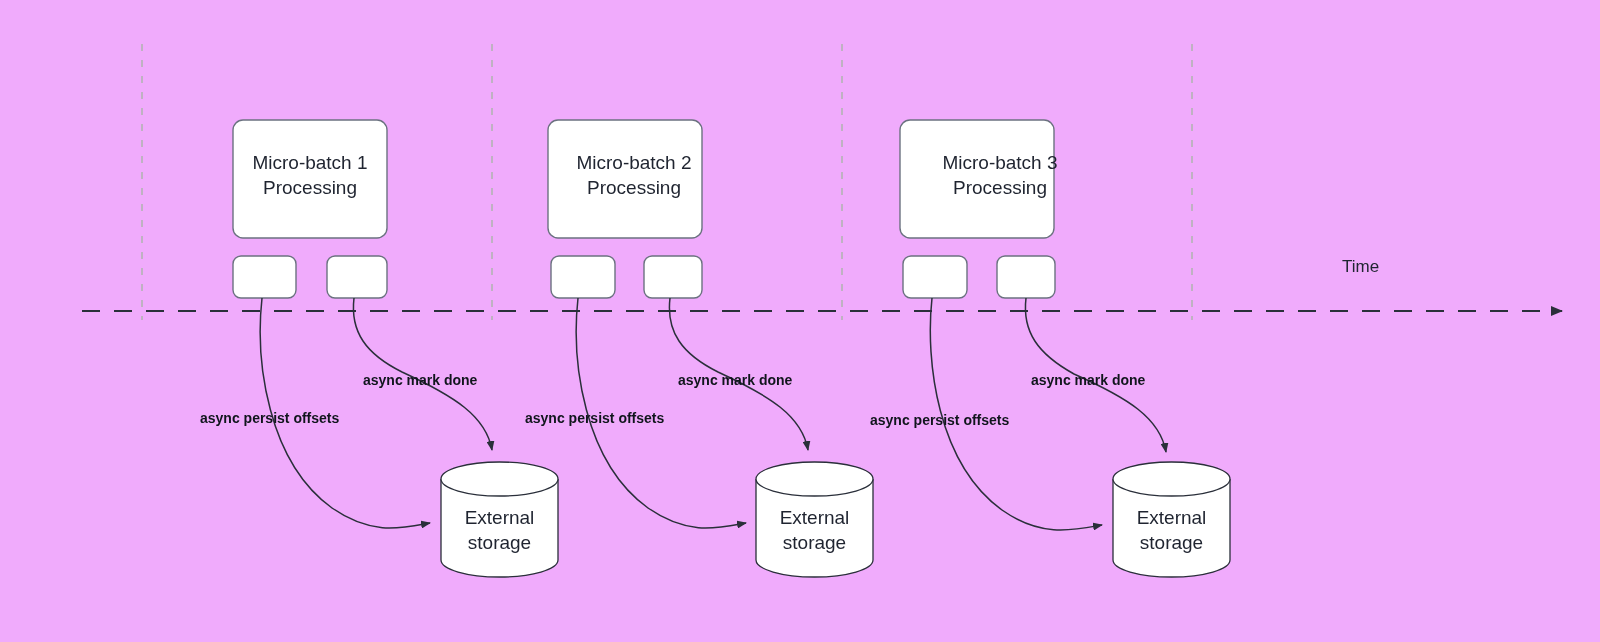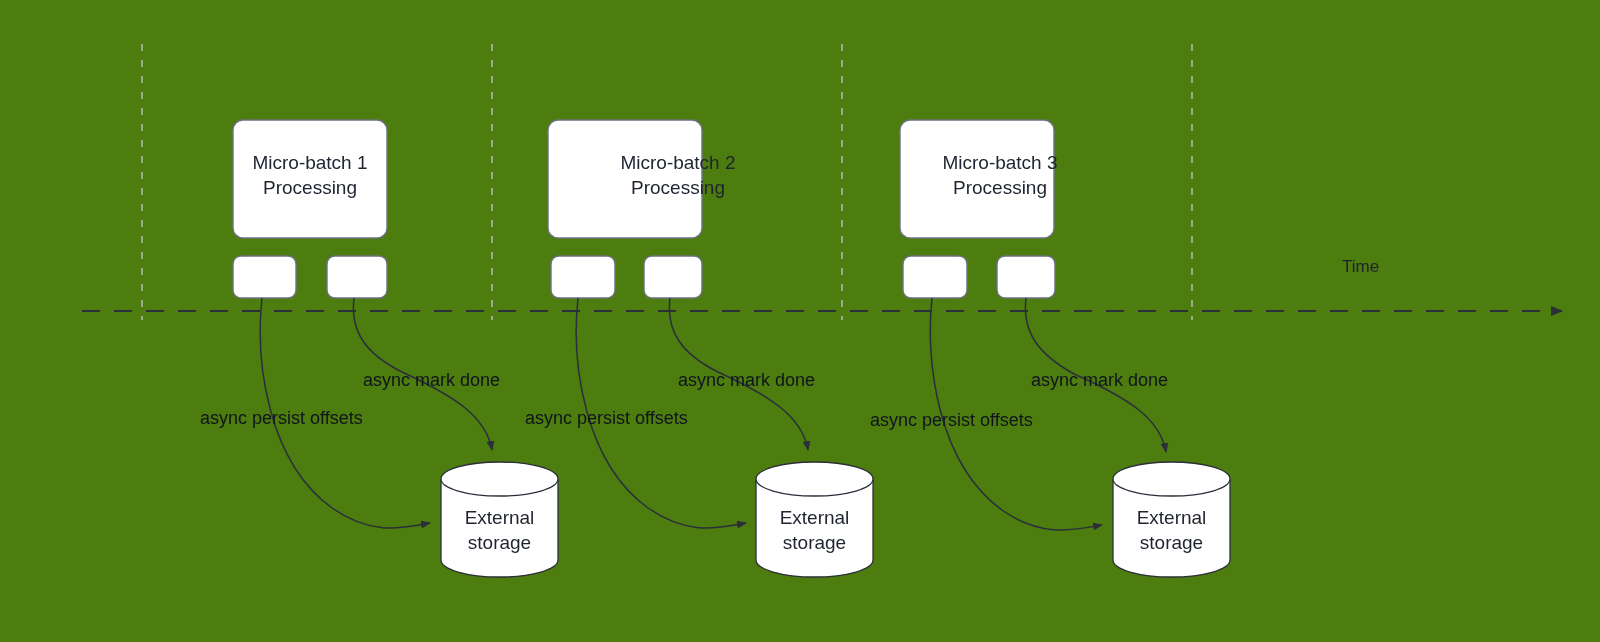--- a/index.html
+++ b/index.html
@@ -10,21 +10,21 @@
   body {
     width: 1600px;
     height: 642px;
     font-family: "Liberation Sans", sans-serif;
     overflow: hidden;
   }
   #canvas {
     position: relative;
     width: 1600px;
     height: 642px;
-    background: #4d7c0f;
+    background: #f0abfc;
   }
   #canvas svg.layer {
     position: absolute;
     top: 0;
     left: 0;
     width: 1600px;
     height: 642px;
     overflow: visible;
   }
   .node-label {
@@ -34,22 +34,22 @@
     font-family: "Liberation Sans", sans-serif;
     font-size: 19px;
     line-height: 25px;
     white-space: pre-line;
     pointer-events: none;
   }
   .edge-label {
     position: absolute;
     color: #10151c;
     font-family: "Liberation Sans", sans-serif;
-    font-size: 18px;
-    font-weight: normal;
+    font-size: 14px;
+    font-weight: bold;
     white-space: nowrap;
     line-height: 16px;
   }
   .axis-label {
     position: absolute;
     color: #1f2430;
     font-family: "Liberation Sans", sans-serif;
     font-size: 17px;
     line-height: 22px;
     white-space: nowrap;
@@ -115,21 +115,21 @@
 
       <path d="M 932,298 C 925,362 938,464 1002,510 C 1042,538 1074,530 1102,525" fill="none" stroke="#2a2f3a" stroke-width="1.5" marker-end="url(#arrowFilled)"></path>
       <path d="M 1026,298 C 1022,332 1038,354 1074,374 C 1128,398 1160,418 1166,452" fill="none" stroke="#2a2f3a" stroke-width="1.5" marker-end="url(#arrowFilled)"></path>
     </g>
   </svg>
 
   <div>
 
     <div class="node-label" style="left:233px; top:150px; width:154px;">Micro-batch 1
 Processing</div>
-    <div class="node-label" style="left:548px; top:150px; width:172px;margin-left:44px;">Micro-batch 2
+    <div class="node-label" style="left:548px; top:150px; width:172px;">Micro-batch 2
 Processing</div>
     <div class="node-label" style="left:900px; top:150px; width:154px;margin-left:23px;">Micro-batch 3
 Processing</div>
 
     <div class="node-label" style="left:441px; top:505px; width:117px;">External
 storage</div>
     <div class="node-label" style="left:756px; top:505px; width:117px;">External
 storage</div>
     <div class="node-label" style="left:1113px; top:505px; width:117px;">External
 storage</div>

